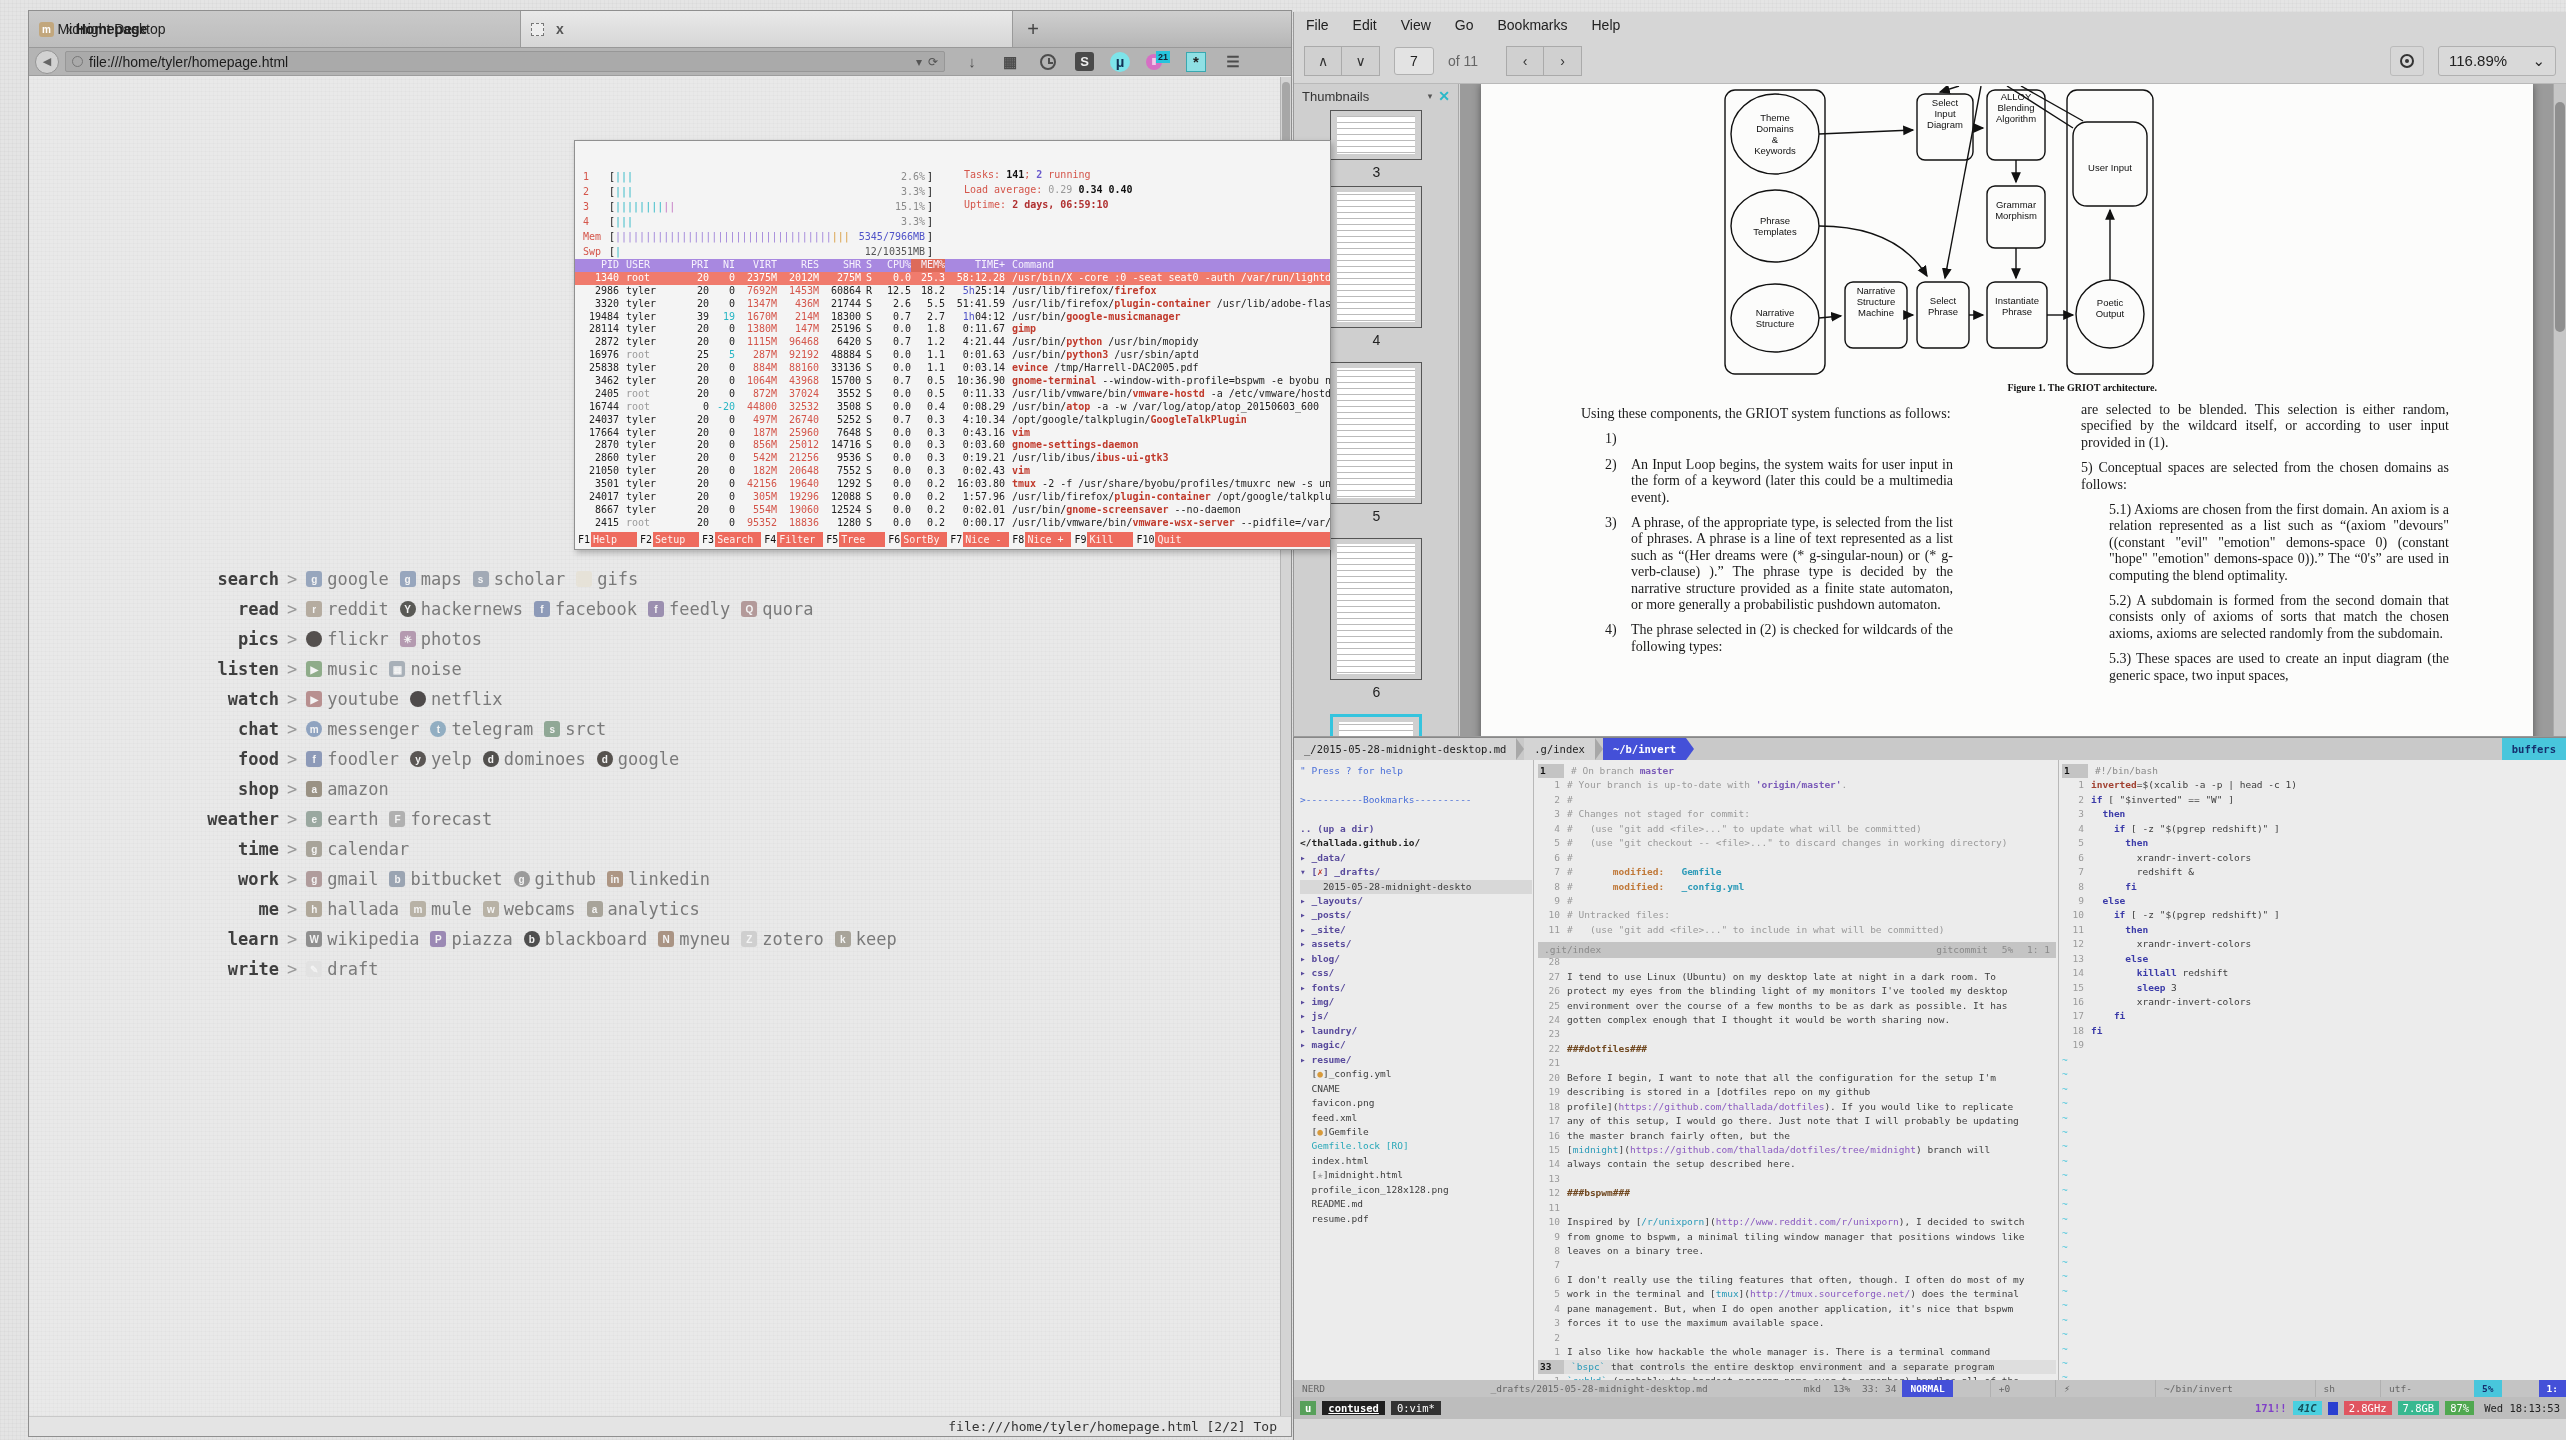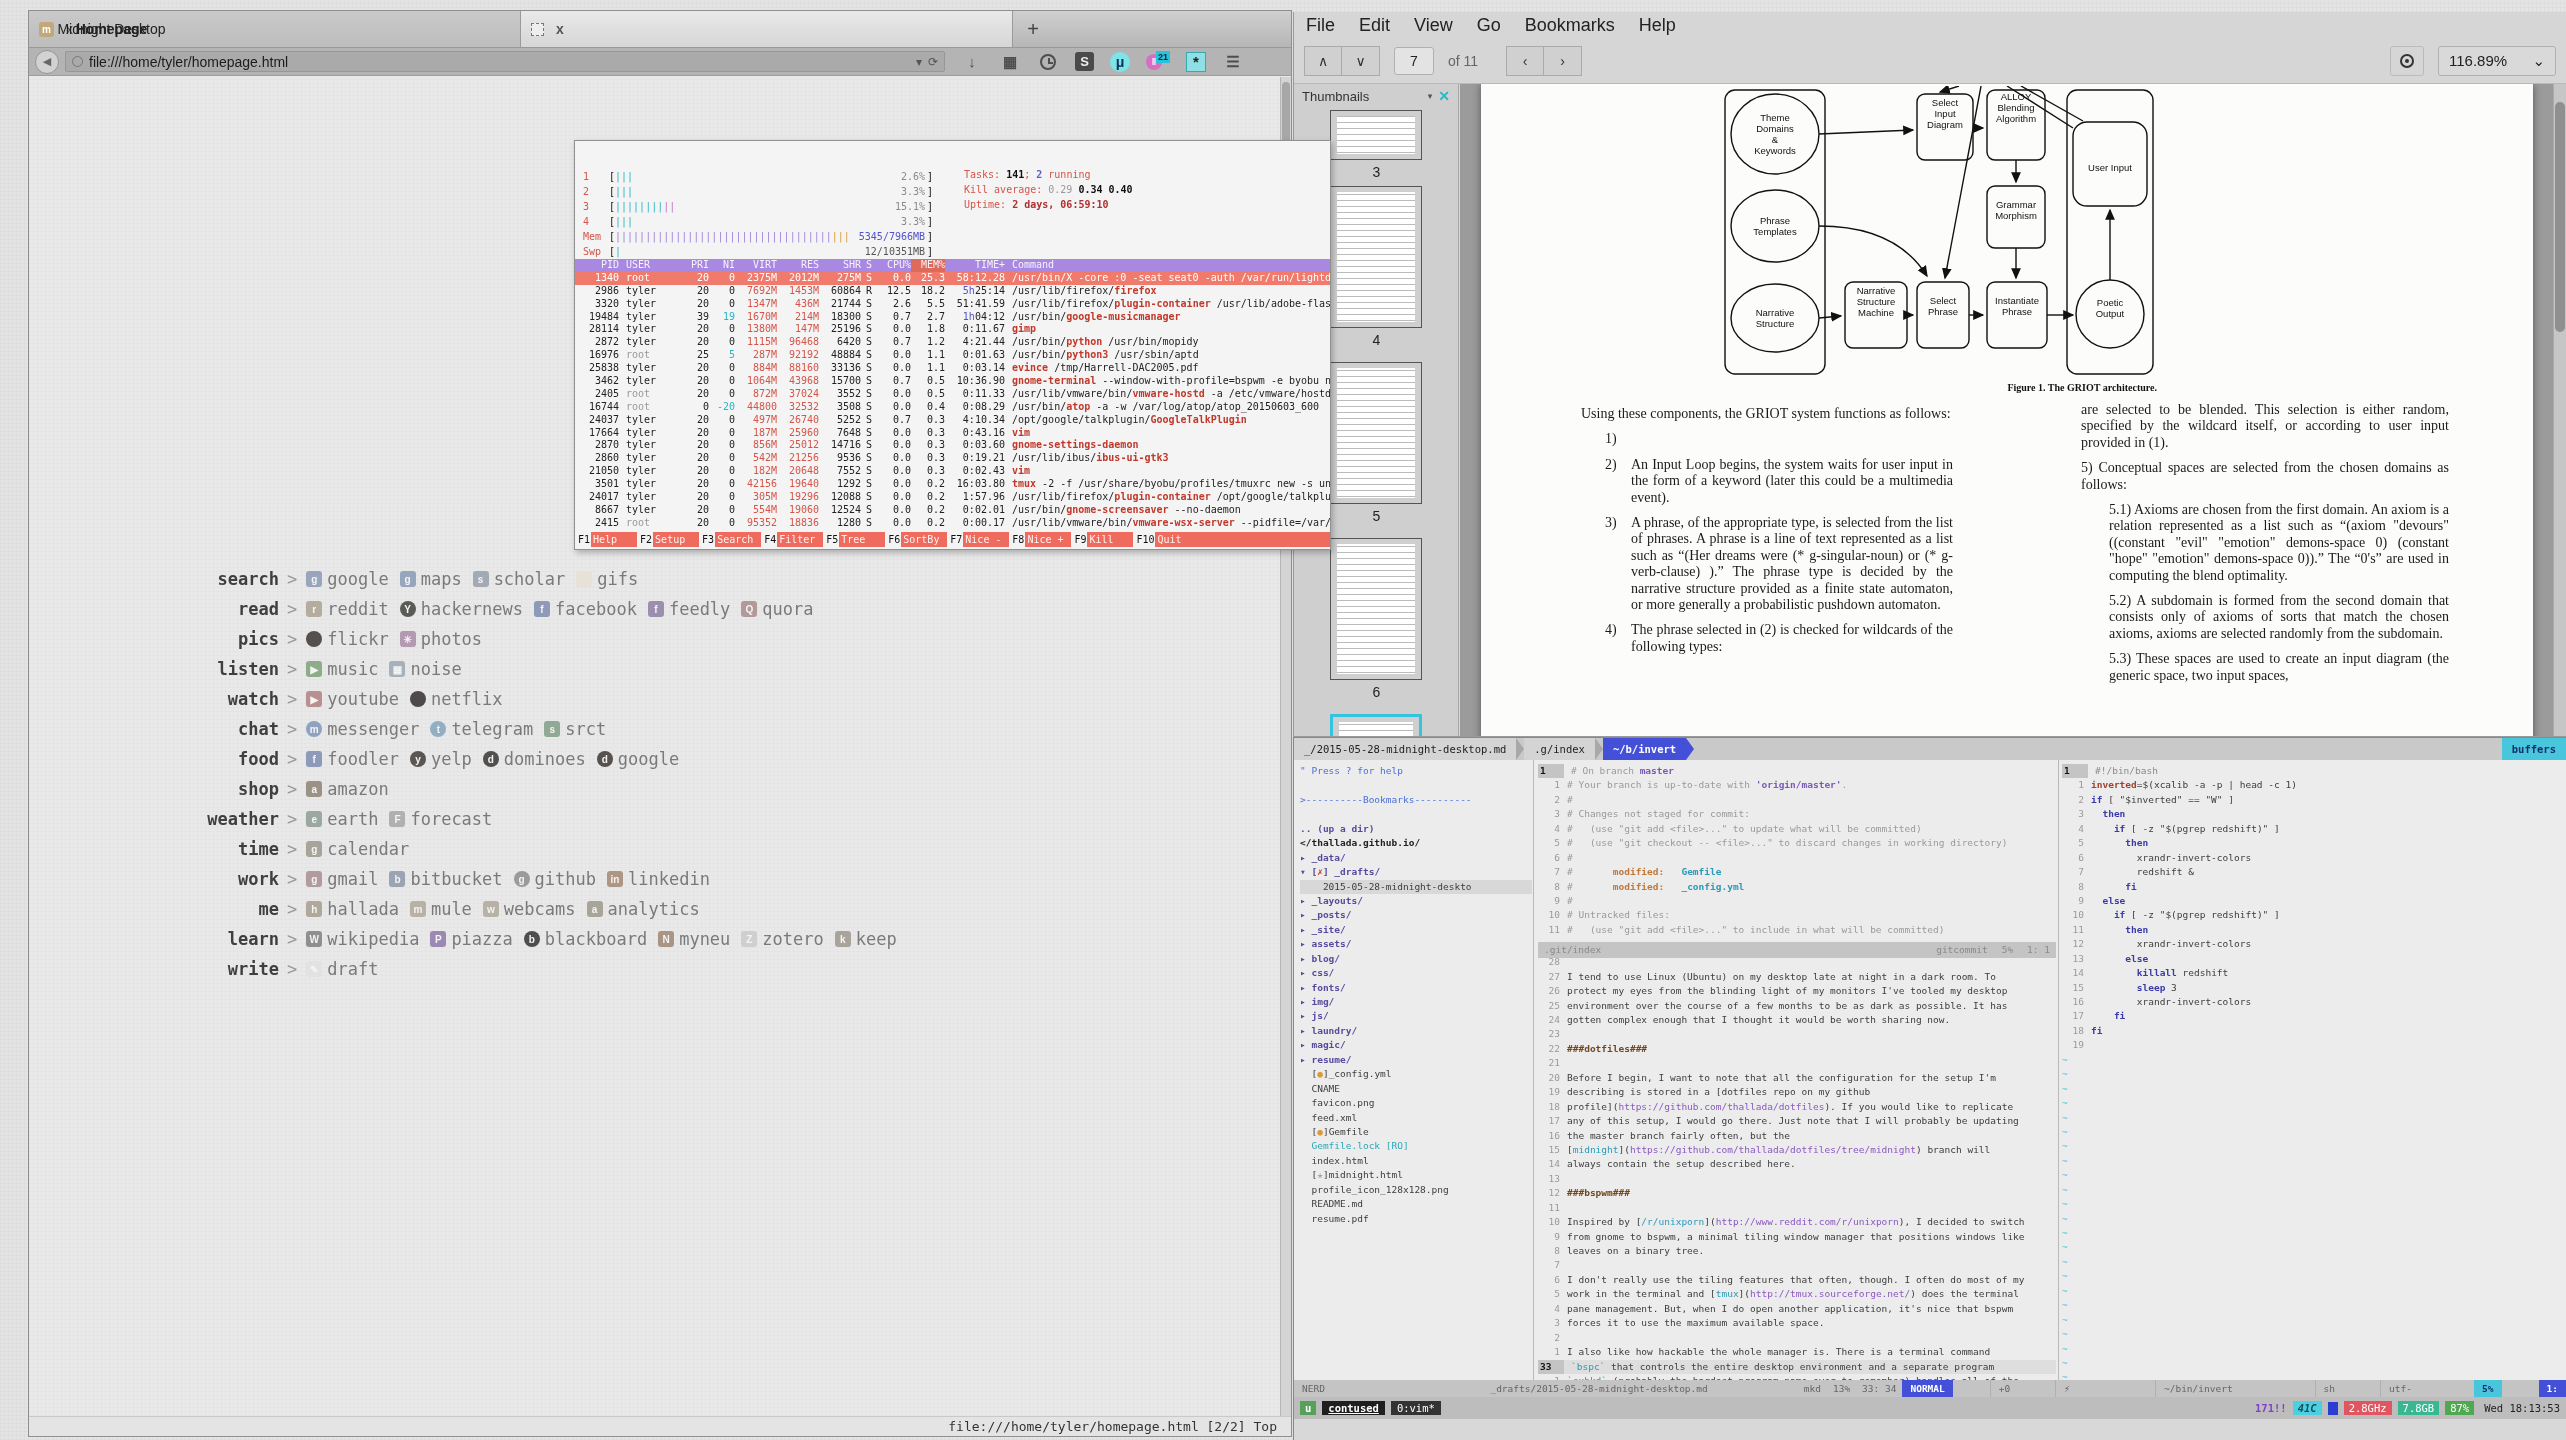--- a/index.html
+++ b/index.html
@@ -92,21 +92,21 @@
   .t-pre{color:#4f52c8;}
   .hrow.sel{background:#f07b6d;color:#fff;}
   .hrow.sel .c-virt,.hrow.sel .c-res,.hrow.sel .exe,.hrow.sel .u-root{color:#fff;font-weight:normal;}
   .fbar{position:absolute;left:0;bottom:2px;right:0;height:15px;display:flex;font-size:10px;line-height:15px;}
   .fkey{color:#111;padding:0 1px 0 3px;background:#f4f4f4;}
   .flab{width:46px;background:#ee6b5e;color:#fdf3f1;padding-left:2px;}
   .ffill{flex:1;background:#ee6b5e;}
 
   
   #pdf{left:1293px;top:12px;width:1273px;height:725px;background:#d6d6d6;border-left:1px solid #9a9a9a;border-bottom:1px solid #9a9a9a;}
-  .menubar{height:26px;display:flex;align-items:center;gap:24px;padding-left:12px;font-size:18px;color:#222;}
+  .menubar{height:26px;display:flex;align-items:center;gap:24px;padding-left:12px;font-size:14px;color:#222;}
   .ptoolbar{height:46px;display:flex;align-items:center;padding:0 10px;gap:14px;border-bottom:1px solid #b9b9b9;}
   .navgrp{display:flex;}
   .pbtn{width:38px;height:30px;border:1px solid #aaa;background:#d0d0d0;color:#333;display:flex;align-items:center;justify-content:center;font-size:14px;}
   .pbtn+.pbtn{border-left:none;}
   .pagebox{width:40px;height:28px;background:#e3e3e3;border:1px solid #b0b0b0;border-radius:3px;
            display:flex;align-items:center;justify-content:center;font-size:14px;color:#222;}
   .ofpages{color:#666;font-size:14px;}
   .pright{margin-left:auto;display:flex;align-items:center;gap:14px;}
   .target{width:34px;height:30px;border:1px solid #bbb;border-radius:3px;display:flex;align-items:center;justify-content:center;}
   .target .dot{width:14px;height:14px;border:2px solid #333;border-radius:50%;position:relative;}
@@ -631,21 +631,21 @@
     <div class="meters" id="meters">
         <div class="meter"><span class="mlabel">1</span><span class="mbr">[</span><span class="mbar"><span class="bars"><span class="bar-c">|||</span><span class="bar-m"></span></span><span class="mpct">2.6%</span></span><span class="mbr">]</span></div>
         <div class="meter"><span class="mlabel">2</span><span class="mbr">[</span><span class="mbar"><span class="bars"><span class="bar-c">|||</span><span class="bar-m"></span></span><span class="mpct">3.3%</span></span><span class="mbr">]</span></div>
         <div class="meter"><span class="mlabel">3</span><span class="mbr">[</span><span class="mbar"><span class="bars"><span class="bar-c">||||||||</span><span class="bar-m">||</span></span><span class="mpct">15.1%</span></span><span class="mbr">]</span></div>
         <div class="meter"><span class="mlabel">4</span><span class="mbr">[</span><span class="mbar"><span class="bars"><span class="bar-c">|||</span><span class="bar-m"></span></span><span class="mpct">3.3%</span></span><span class="mbr">]</span></div>
         <div class="meter"><span class="mlabel">Mem</span><span class="mbr">[</span><span class="mbar"><span class="bars"><span class="bar-p">||||||||||||||||||||||||||||||||||||</span><span class="bar-o">|||</span></span><span class="mval-b">5345/7966MB</span></span><span class="mbr">]</span></div>
         <div class="meter"><span class="mlabel">Swp</span><span class="mbr">[</span><span class="mbar"><span class="bars"><span class="bar-c">|</span></span><span class="mval-g">12/10351MB</span></span><span class="mbr">]</span></div>
       </div>
     <div class="hinfo">
       <div><span class="ht-lab">Tasks: </span><span class="ht-b">141</span><span class="ht-lab">; </span><span class="ht-pur">2</span><span class="ht-lab"> running</span></div>
-      <div><span class="ht-lab">Kill average: </span><span class="ht-dim">0.29 </span><span class="ht-b">0.34 </span><span class="ht-b">0.40</span></div>
+      <div><span class="ht-lab">Load average: </span><span class="ht-dim">0.29 </span><span class="ht-b">0.34 </span><span class="ht-b">0.40</span></div>
       <div><span class="ht-lab">Uptime: </span><span class="ht-red">2 days, 06:59:10</span></div>
     </div>
     <div class="htable" id="htable">
         <div class="hhead"><span class="c-pid">PID</span><span class="c-user">USER</span><span class="c-pri">PRI</span><span class="c-ni">NI</span><span class="c-virt">VIRT</span><span class="c-res">RES</span><span class="c-shr">SHR</span><span class="c-s">S</span><span class="c-cpu">CPU%</span><span class="c-mem">MEM%</span><span class="c-time">TIME+</span><span class="c-cmd">Command</span></div>
         <div class="hrow sel"><span class="c-pid">1340</span><span class="c-user u-root">root</span><span class="c-pri">20</span><span class="c-ni">0</span><span class="c-virt">2375M</span><span class="c-res">2012M</span><span class="c-shr">275M</span><span class="c-s">S</span><span class="c-cpu">0.0</span><span class="c-mem">25.3</span><span class="c-time">58:12.28</span><span class="c-cmd">/usr/bin/X -core :0 -seat seat0 -auth /var/run/lightdm/root</span></div>
         <div class="hrow"><span class="c-pid">2986</span><span class="c-user">tyler</span><span class="c-pri">20</span><span class="c-ni">0</span><span class="c-virt">7692M</span><span class="c-res">1453M</span><span class="c-shr">60864</span><span class="c-s">R</span><span class="c-cpu">12.5</span><span class="c-mem">18.2</span><span class="c-time"><span class="t-pre">5h</span>25:14</span><span class="c-cmd">/usr/lib/firefox/<span class="exe">firefox</span></span></div>
         <div class="hrow"><span class="c-pid">3320</span><span class="c-user">tyler</span><span class="c-pri">20</span><span class="c-ni">0</span><span class="c-virt">1347M</span><span class="c-res">436M</span><span class="c-shr">21744</span><span class="c-s">S</span><span class="c-cpu">2.6</span><span class="c-mem">5.5</span><span class="c-time">51:41.59</span><span class="c-cmd">/usr/lib/firefox/<span class="exe">plugin-container</span> /usr/lib/adobe-flashplugi</span></div>
         <div class="hrow"><span class="c-pid">19484</span><span class="c-user">tyler</span><span class="c-pri">39</span><span class="c-ni ni-hl">19</span><span class="c-virt">1670M</span><span class="c-res">214M</span><span class="c-shr">18300</span><span class="c-s">S</span><span class="c-cpu">0.7</span><span class="c-mem">2.7</span><span class="c-time"><span class="t-pre">1h</span>04:12</span><span class="c-cmd">/usr/bin/<span class="exe">google-musicmanager</span></span></div>
         <div class="hrow"><span class="c-pid">28114</span><span class="c-user">tyler</span><span class="c-pri">20</span><span class="c-ni">0</span><span class="c-virt">1380M</span><span class="c-res">147M</span><span class="c-shr">25196</span><span class="c-s">S</span><span class="c-cpu">0.0</span><span class="c-mem">1.8</span><span class="c-time">0:11.67</span><span class="c-cmd"><span class="exe">gimp</span></span></div>
         <div class="hrow"><span class="c-pid">2872</span><span class="c-user">tyler</span><span class="c-pri">20</span><span class="c-ni">0</span><span class="c-virt">1115M</span><span class="c-res">96468</span><span class="c-shr">6420</span><span class="c-s">S</span><span class="c-cpu">0.7</span><span class="c-mem">1.2</span><span class="c-time">4:21.44</span><span class="c-cmd">/usr/bin/<span class="exe">python</span> /usr/bin/mopidy</span></div>

